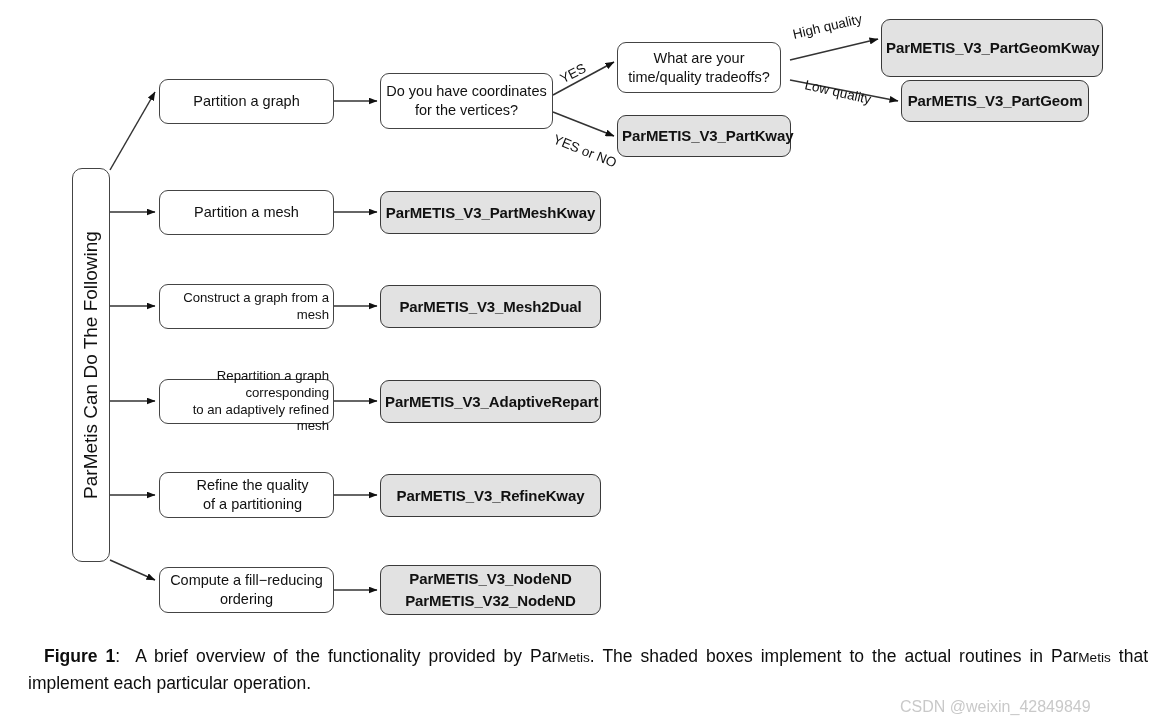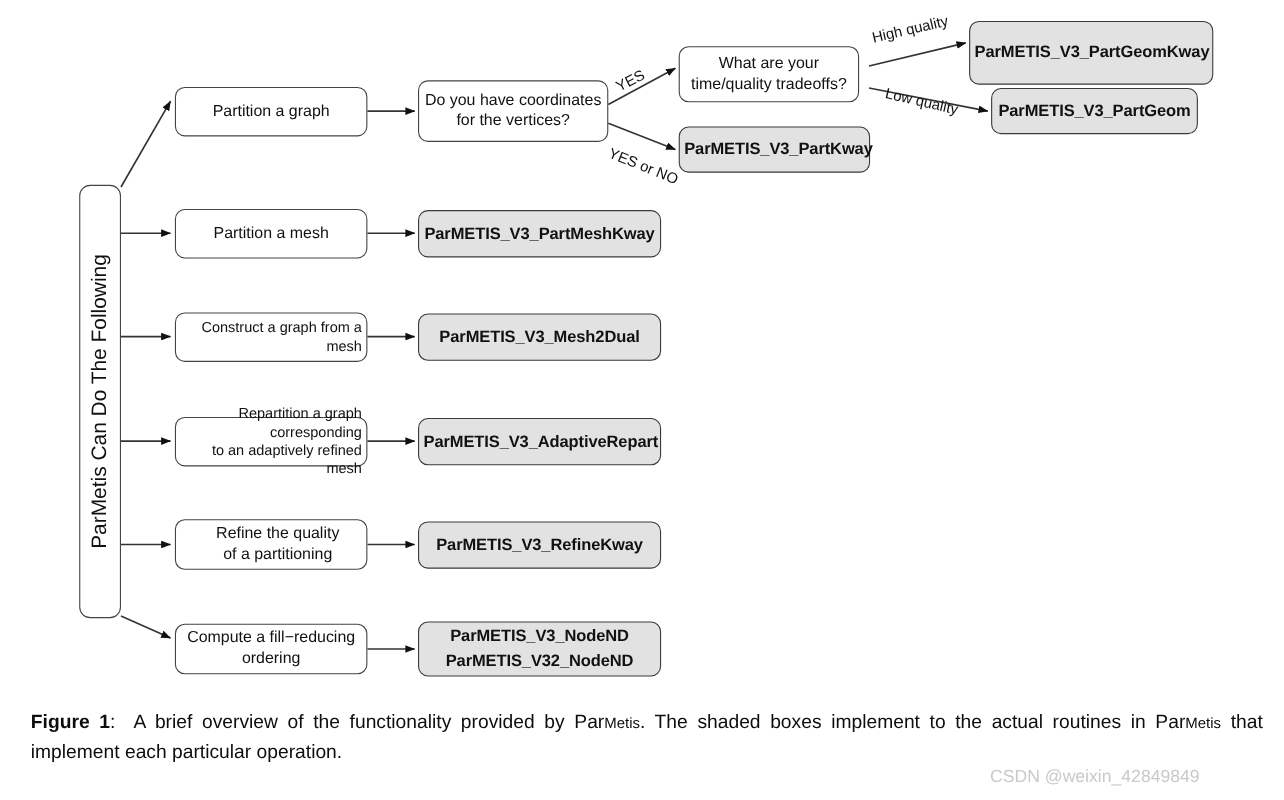--- a/index.html
+++ b/index.html
@@ -94,20 +94,21 @@
     left: 28px;
     top: 643px;
     width: 1120px;
     font-size: 17.5px;
     line-height: 1.55;
     color: #0d0d0d;
     text-align: justify;
   }
   #caption b {
     font-weight: bold;
+    margin-left: 16px;
   }
   .smallcaps-big { font-size: 17.5px; }
   .smallcaps-sm { font-size: 13.6px; }
   #watermark {
     position: absolute;
     left: 900px;
     top: 698px;
     font-size: 16px;
     color: #c9c9c9;
     white-space: nowrap;

